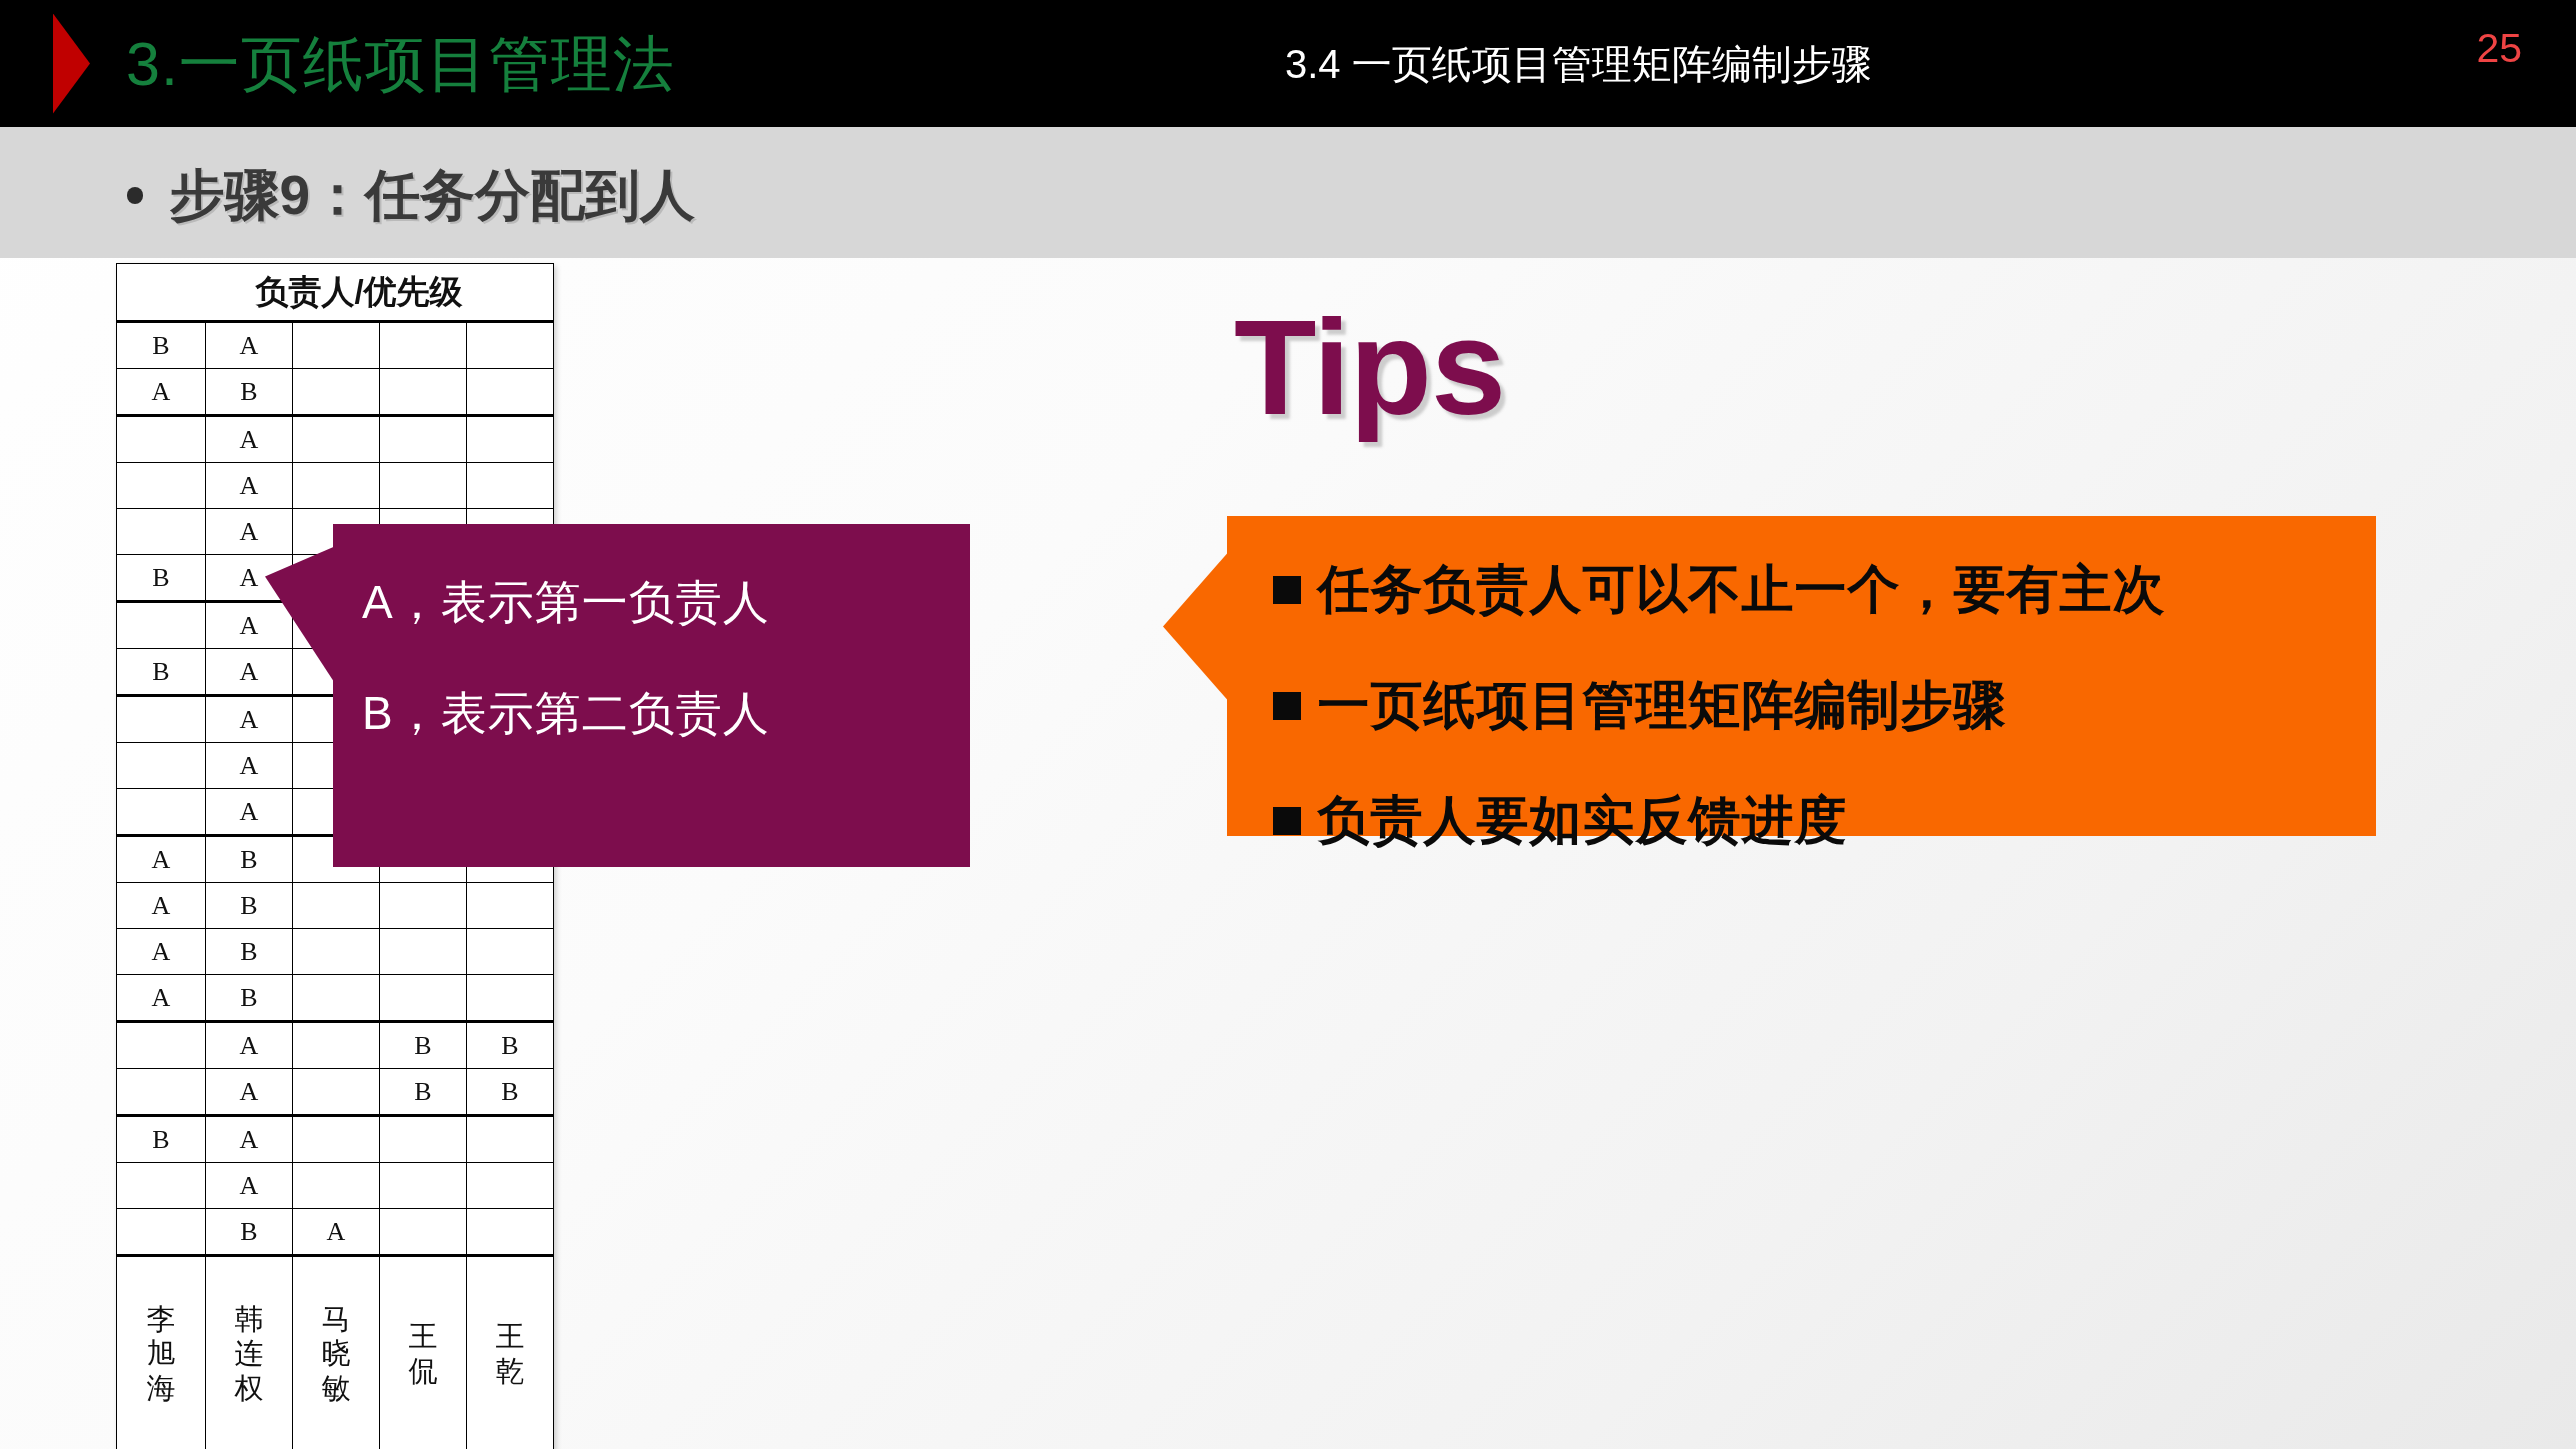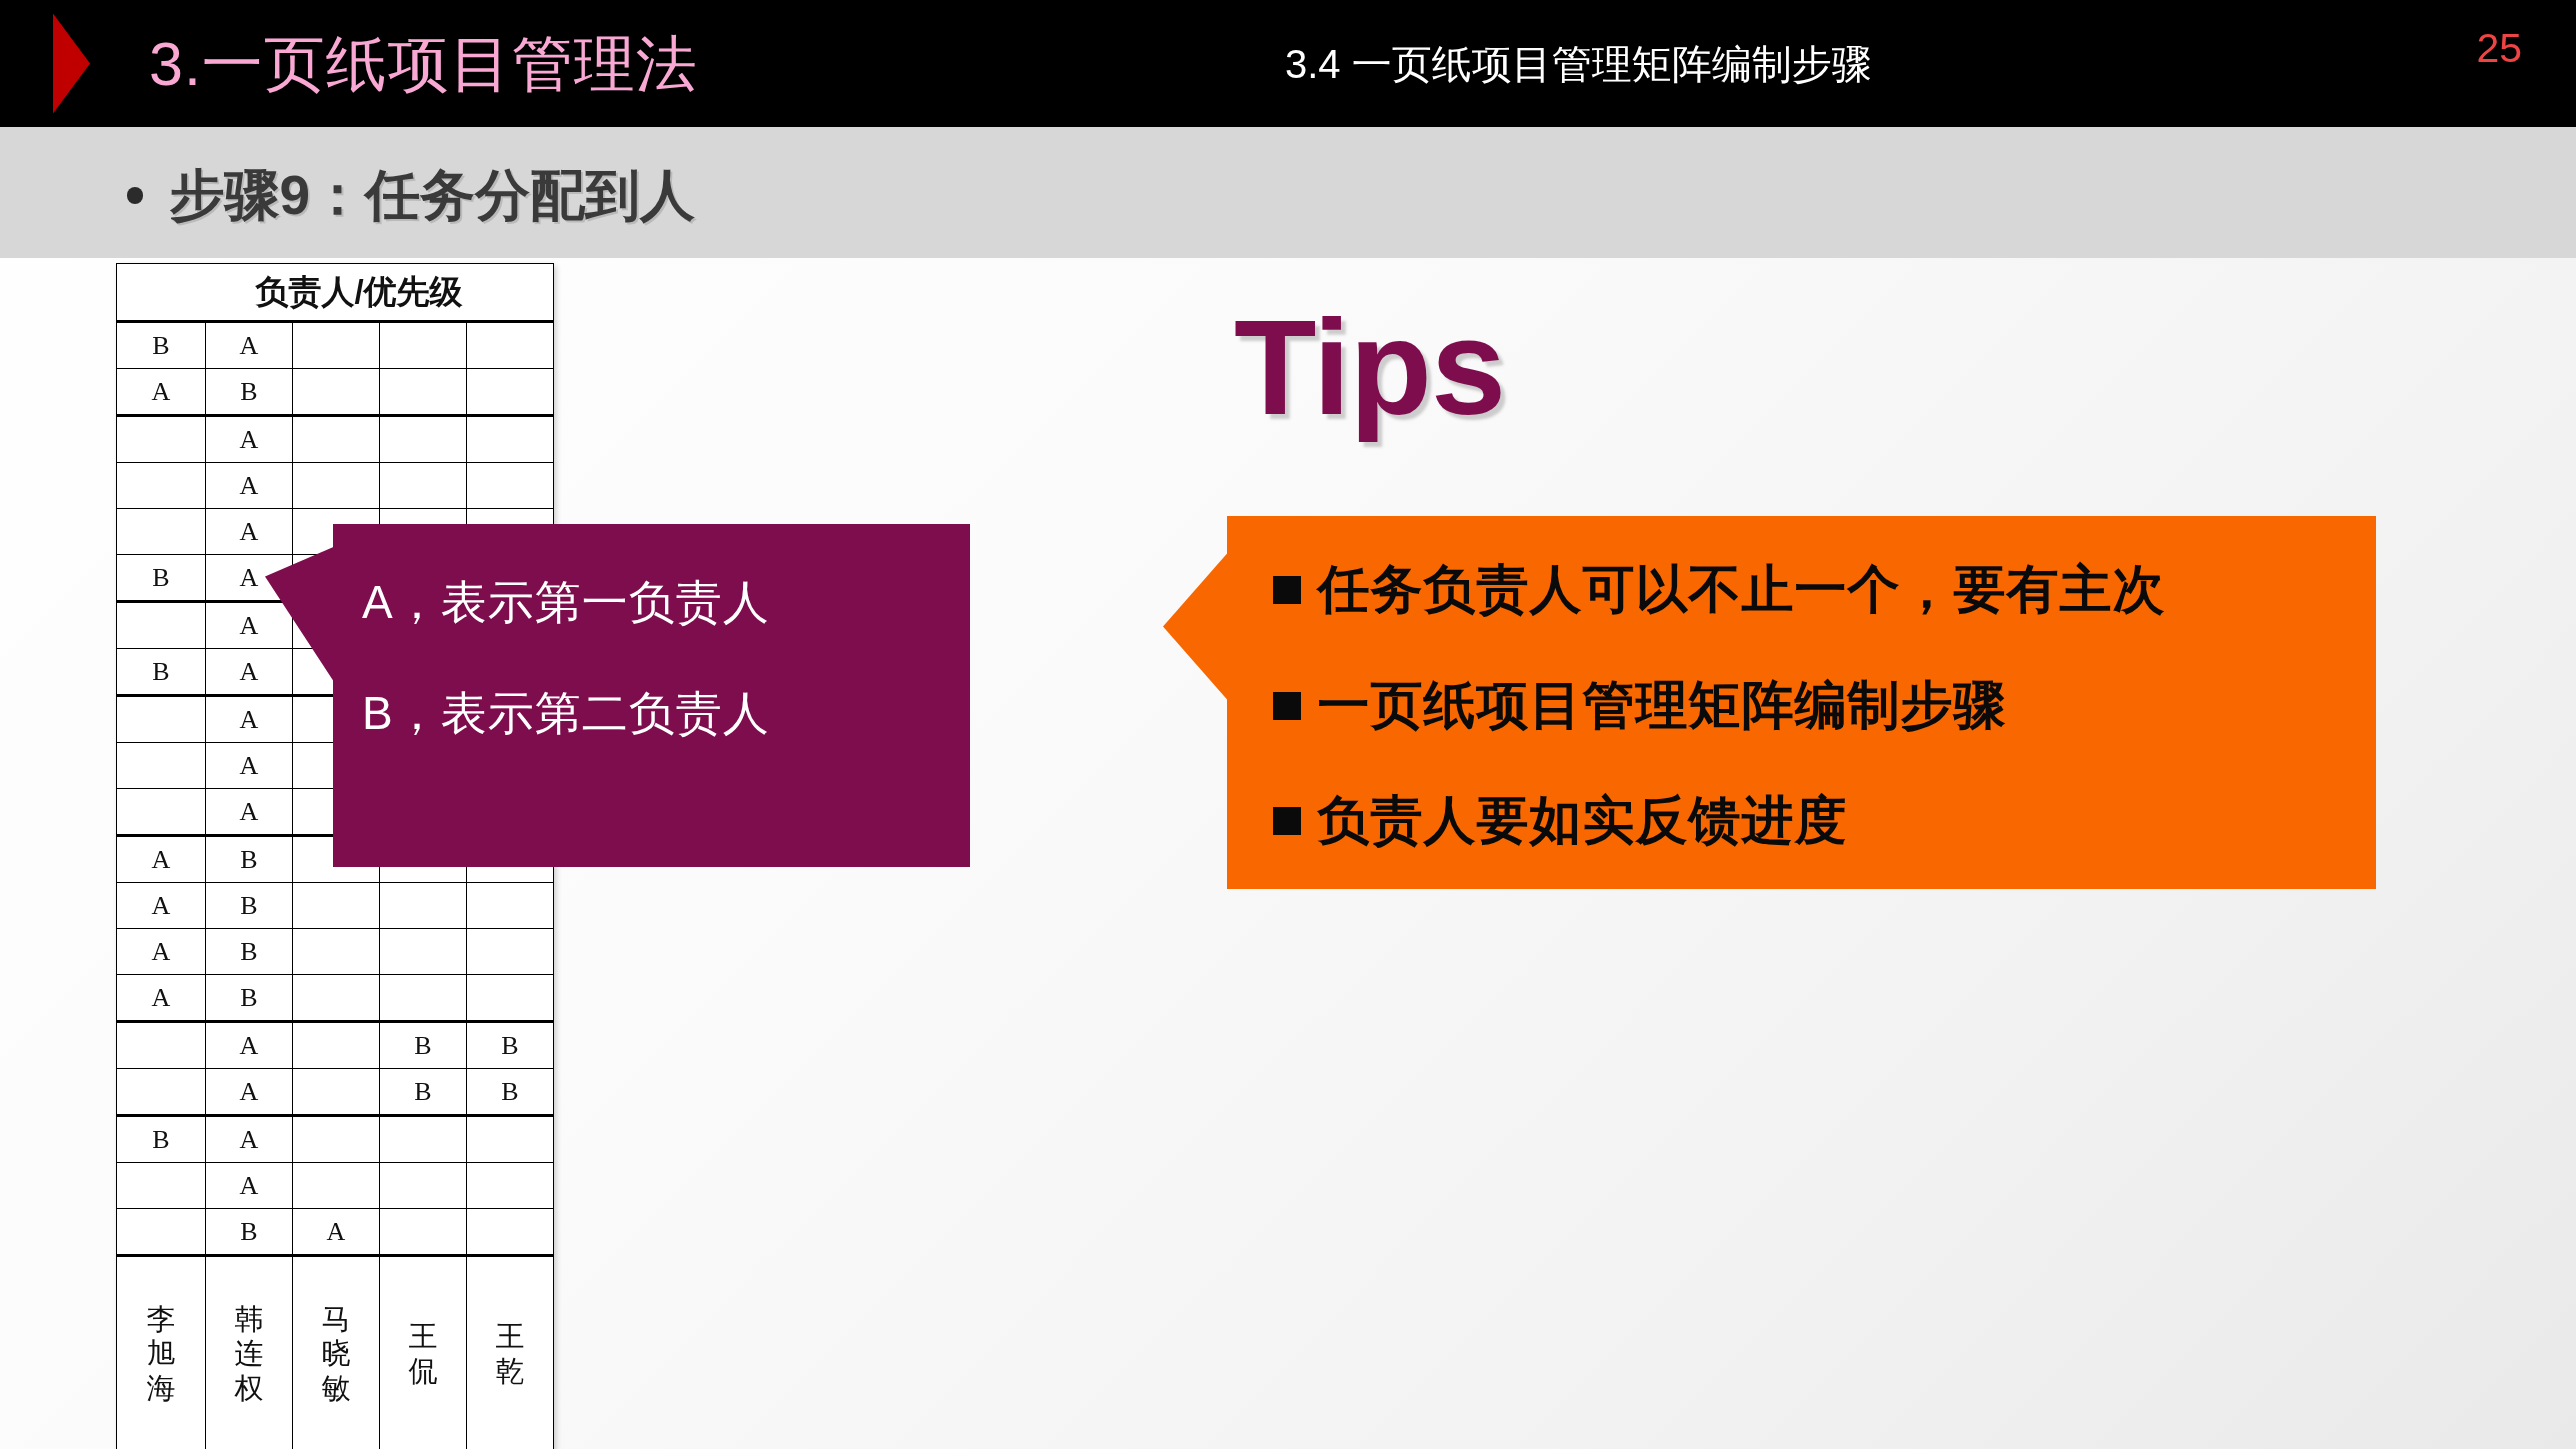--- a/index.html
+++ b/index.html
@@ -30,25 +30,24 @@
     left: 53px; top: 13.5px;
     width: 37px; height: 100px;
     background: #c00000;
     clip-path: polygon(0% 0%, 0% 100%, 100% 50%);
   }
   .header-title {
     position: absolute;
     left: 126px; top: 13.5px;
     height: 100px;
     line-height: 100px;
-    color: #f9a8d4;
+    color: #15803d;
     font-size: 61px;
     letter-spacing: 1px;
     white-space: nowrap;
-    margin-left: 23px;
   }
   .header-subtitle {
     position: absolute;
     left: 1285px; top: 19.3px;
     height: 91px;
     line-height: 91px;
     color: #ffffff;
     font-size: 40px;
     white-space: nowrap;
   }
@@ -181,21 +180,21 @@
     text-shadow: 4.8px 4.8px 2.9px rgba(120,120,120,.35);
     z-index: 8;
   }
 
   
   #tips-box {
     position: absolute;
     left: 1227px;
     top: 516px;
     width: 1149px;
-    height: 373px;
+    height: 320px;
     background: #f96800;
     z-index: 8;
     text-align: center;
   }
   #tips-box .tip-line {
     position: absolute;
     left: 46px;
     display: flex;
     align-items: center;
     white-space: nowrap;

